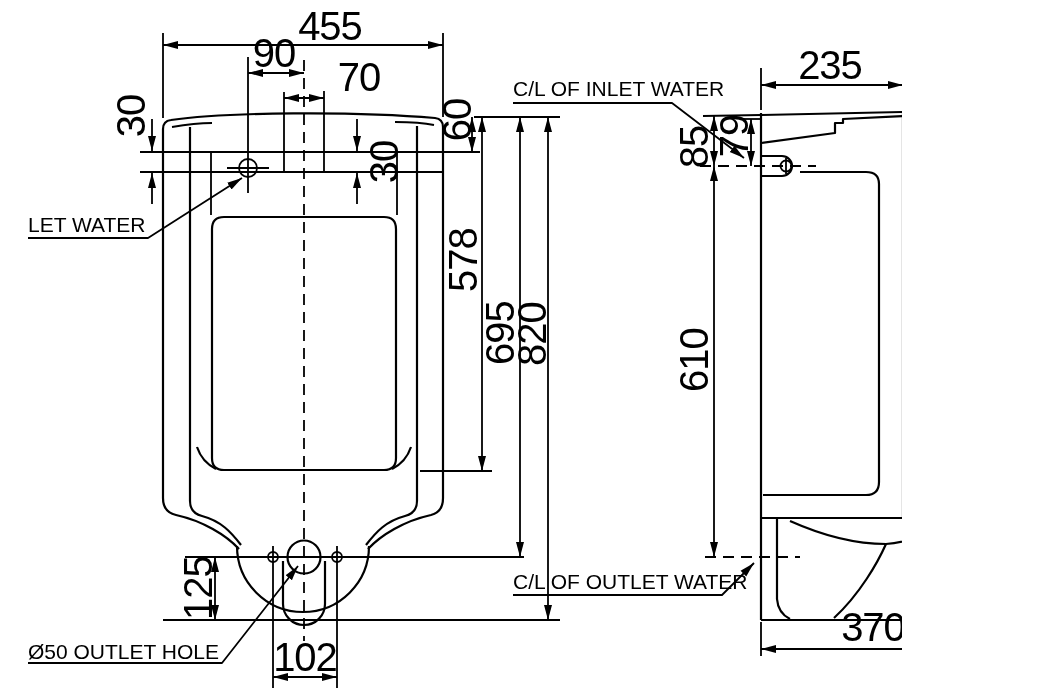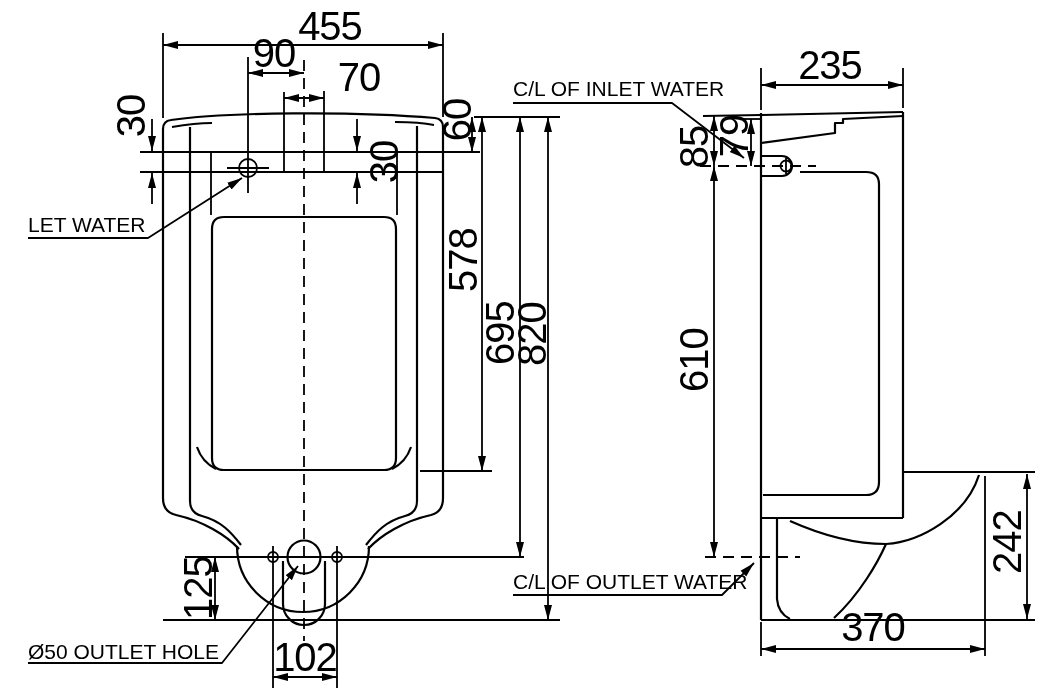--- a/index.html
+++ b/index.html
@@ -1,16 +1,16 @@
 <!DOCTYPE html>
 <html><head>
 <meta charset="utf-8">
 <style>
   html,body{margin:0;padding:0;background:#ffffff;}
-  .stage{position:relative;width:1045px;height:697px;background:#fff;overflow:hidden;}
+  .stage{position:relative;width:902px;height:697px;background:#fff;overflow:hidden;}
   svg{display:block;}
   .ol{stroke:#000;stroke-width:2.2;fill:none;stroke-linejoin:round;}
   .thin{stroke:#000;stroke-width:1.8;fill:none;stroke-linejoin:round;}
   .cl{stroke:#000;stroke-width:1.8;fill:none;stroke-dasharray:11 7;}
   .dimtxt{font-family:"Liberation Sans",sans-serif;font-size:40px;fill:#000;letter-spacing:-1px;}
   .lbltxt{font-family:"Liberation Sans",sans-serif;font-size:21px;fill:#000;}
   .mid{text-anchor:middle;}
 </style>
 </head>
 <body>

